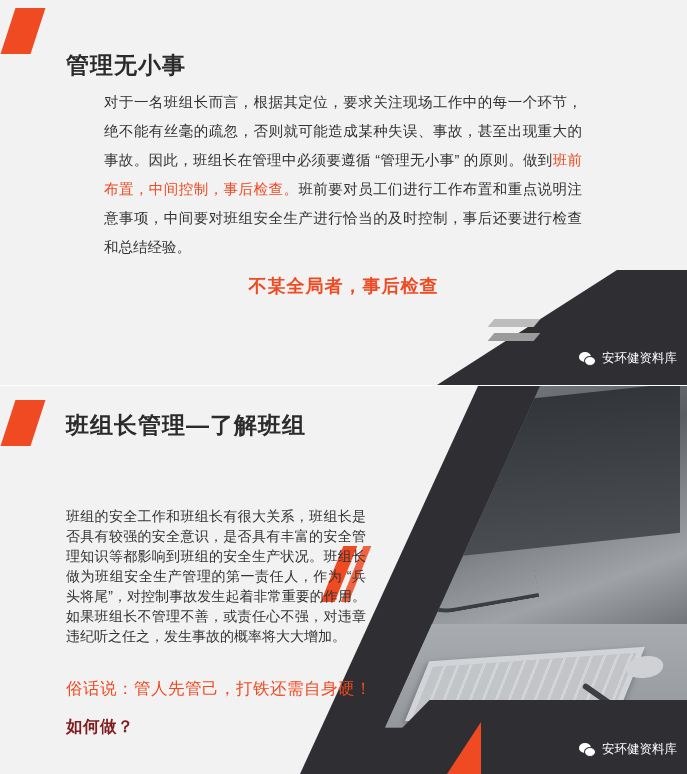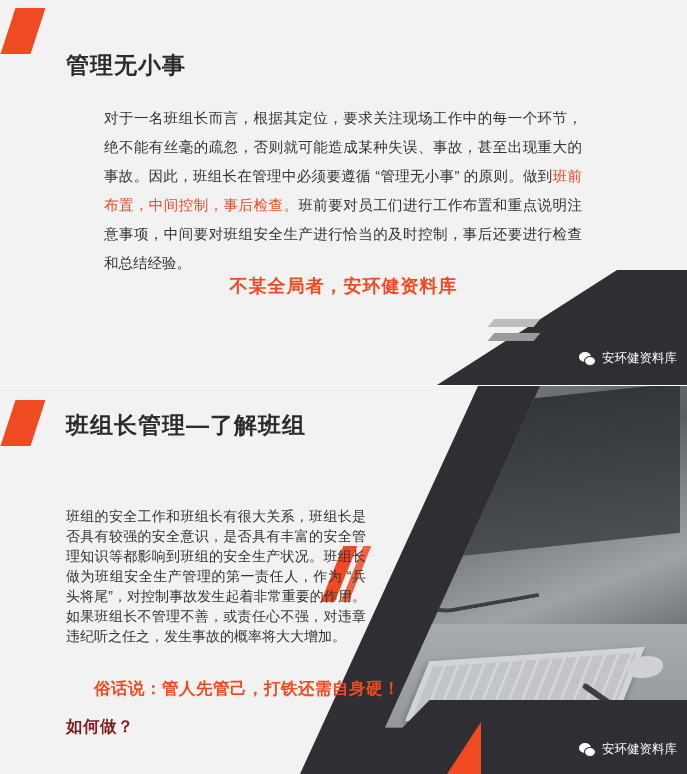--- a/index.html
+++ b/index.html
@@ -48,21 +48,20 @@
   }
   .s1-body {
     position: absolute;
     left: 104px;
     top: 88px;
     width: 478px;
     font-size: 14.5px;
     line-height: 29px;
     color: #333333;
     text-align: justify;
-    margin-top: 16px;
   }
   .s1-body .hl {
     color: #f04a23;
   }
   .s1-slogan {
     position: absolute;
     left: 0;
     top: 274px;
     width: 687px;
     text-align: center;
@@ -167,23 +166,23 @@
     font-size: 14px;
     line-height: 20px;
     color: #333333;
     text-align: justify;
   }
   .s2-slogan1 {
     position: absolute;
     left: 66px;
     top: 292px;
     width: 334px;
-    text-align: right;
+    text-align: left;
     font-size: 16.5px;
-    font-weight: bold;
+    font-weight: normal;
     color: #f04a23;
     letter-spacing: 0.5px;
   }
   .s2-slogan2 {
     position: absolute;
     left: 66px;
     top: 330px;
     width: 334px;
     text-align: left;
     font-size: 16.5px;
@@ -344,21 +343,21 @@
   <div class="slide1">
 
     <div class="s1-accent"></div>
 
     <div class="s1-title">管理无小事</div>
 
     <div class="s1-body">
       <span>对于一名班组长而言，根据其定位，要求关注现场工作中的每一个环节，绝不能有丝毫的疏忽，否则就可能造成某种失误、事故，甚至出现重大的事故。因此，班组长在管理中必须要遵循 “管理无小事” 的原则。做到</span><span class="hl">班前布置，中间控制，事后检查。</span><span>班前要对员工们进行工作布置和重点说明注意事项，中间要对班组安全生产进行恰当的及时控制，事后还要进行检查和总结经验。</span>
     </div>
 
-    <div class="s1-slogan">不某全局者，安环健资料库</div>
+    <div class="s1-slogan">不某全局者，事后检查</div>
 
     <div class="s1-wedge"></div>
     <div class="s1-wedge-stripe2"></div>
     <div class="s1-wedge-stripe"></div>
 
     <div class="s1-brand">
       <span class="wechat-icon">
         <span class="b1"></span>
           <span class="b2"></span>
       </span>

